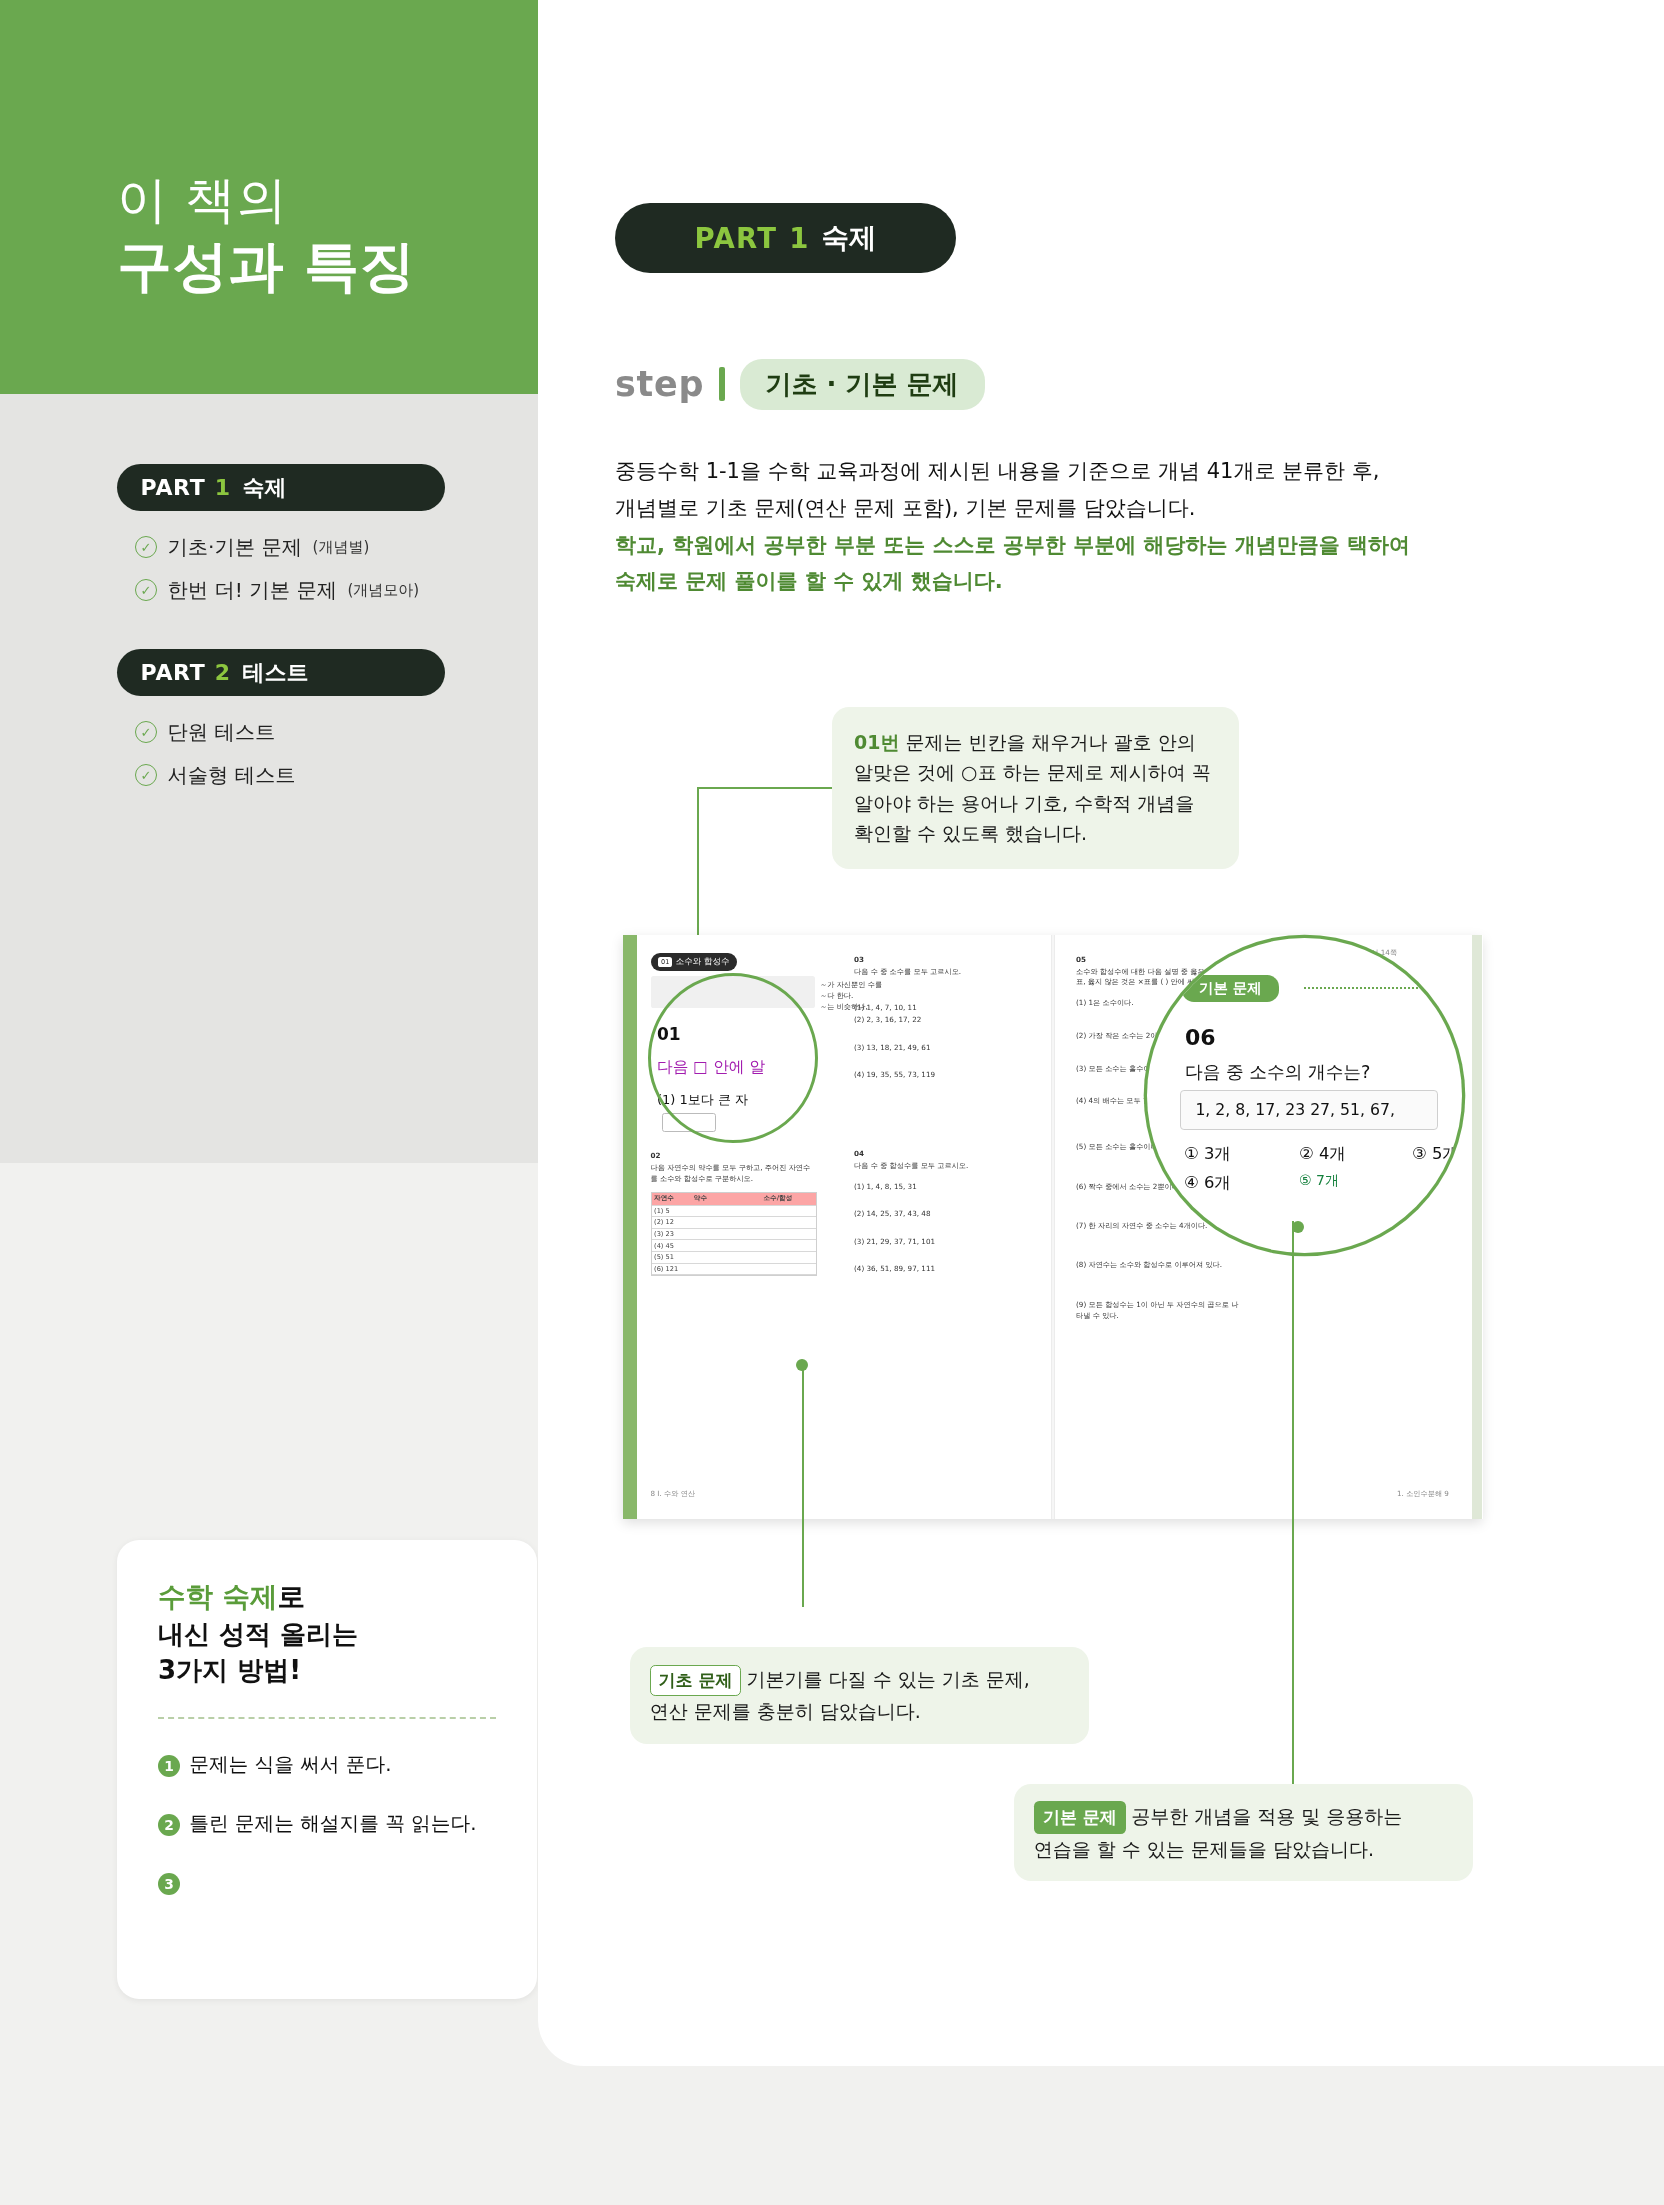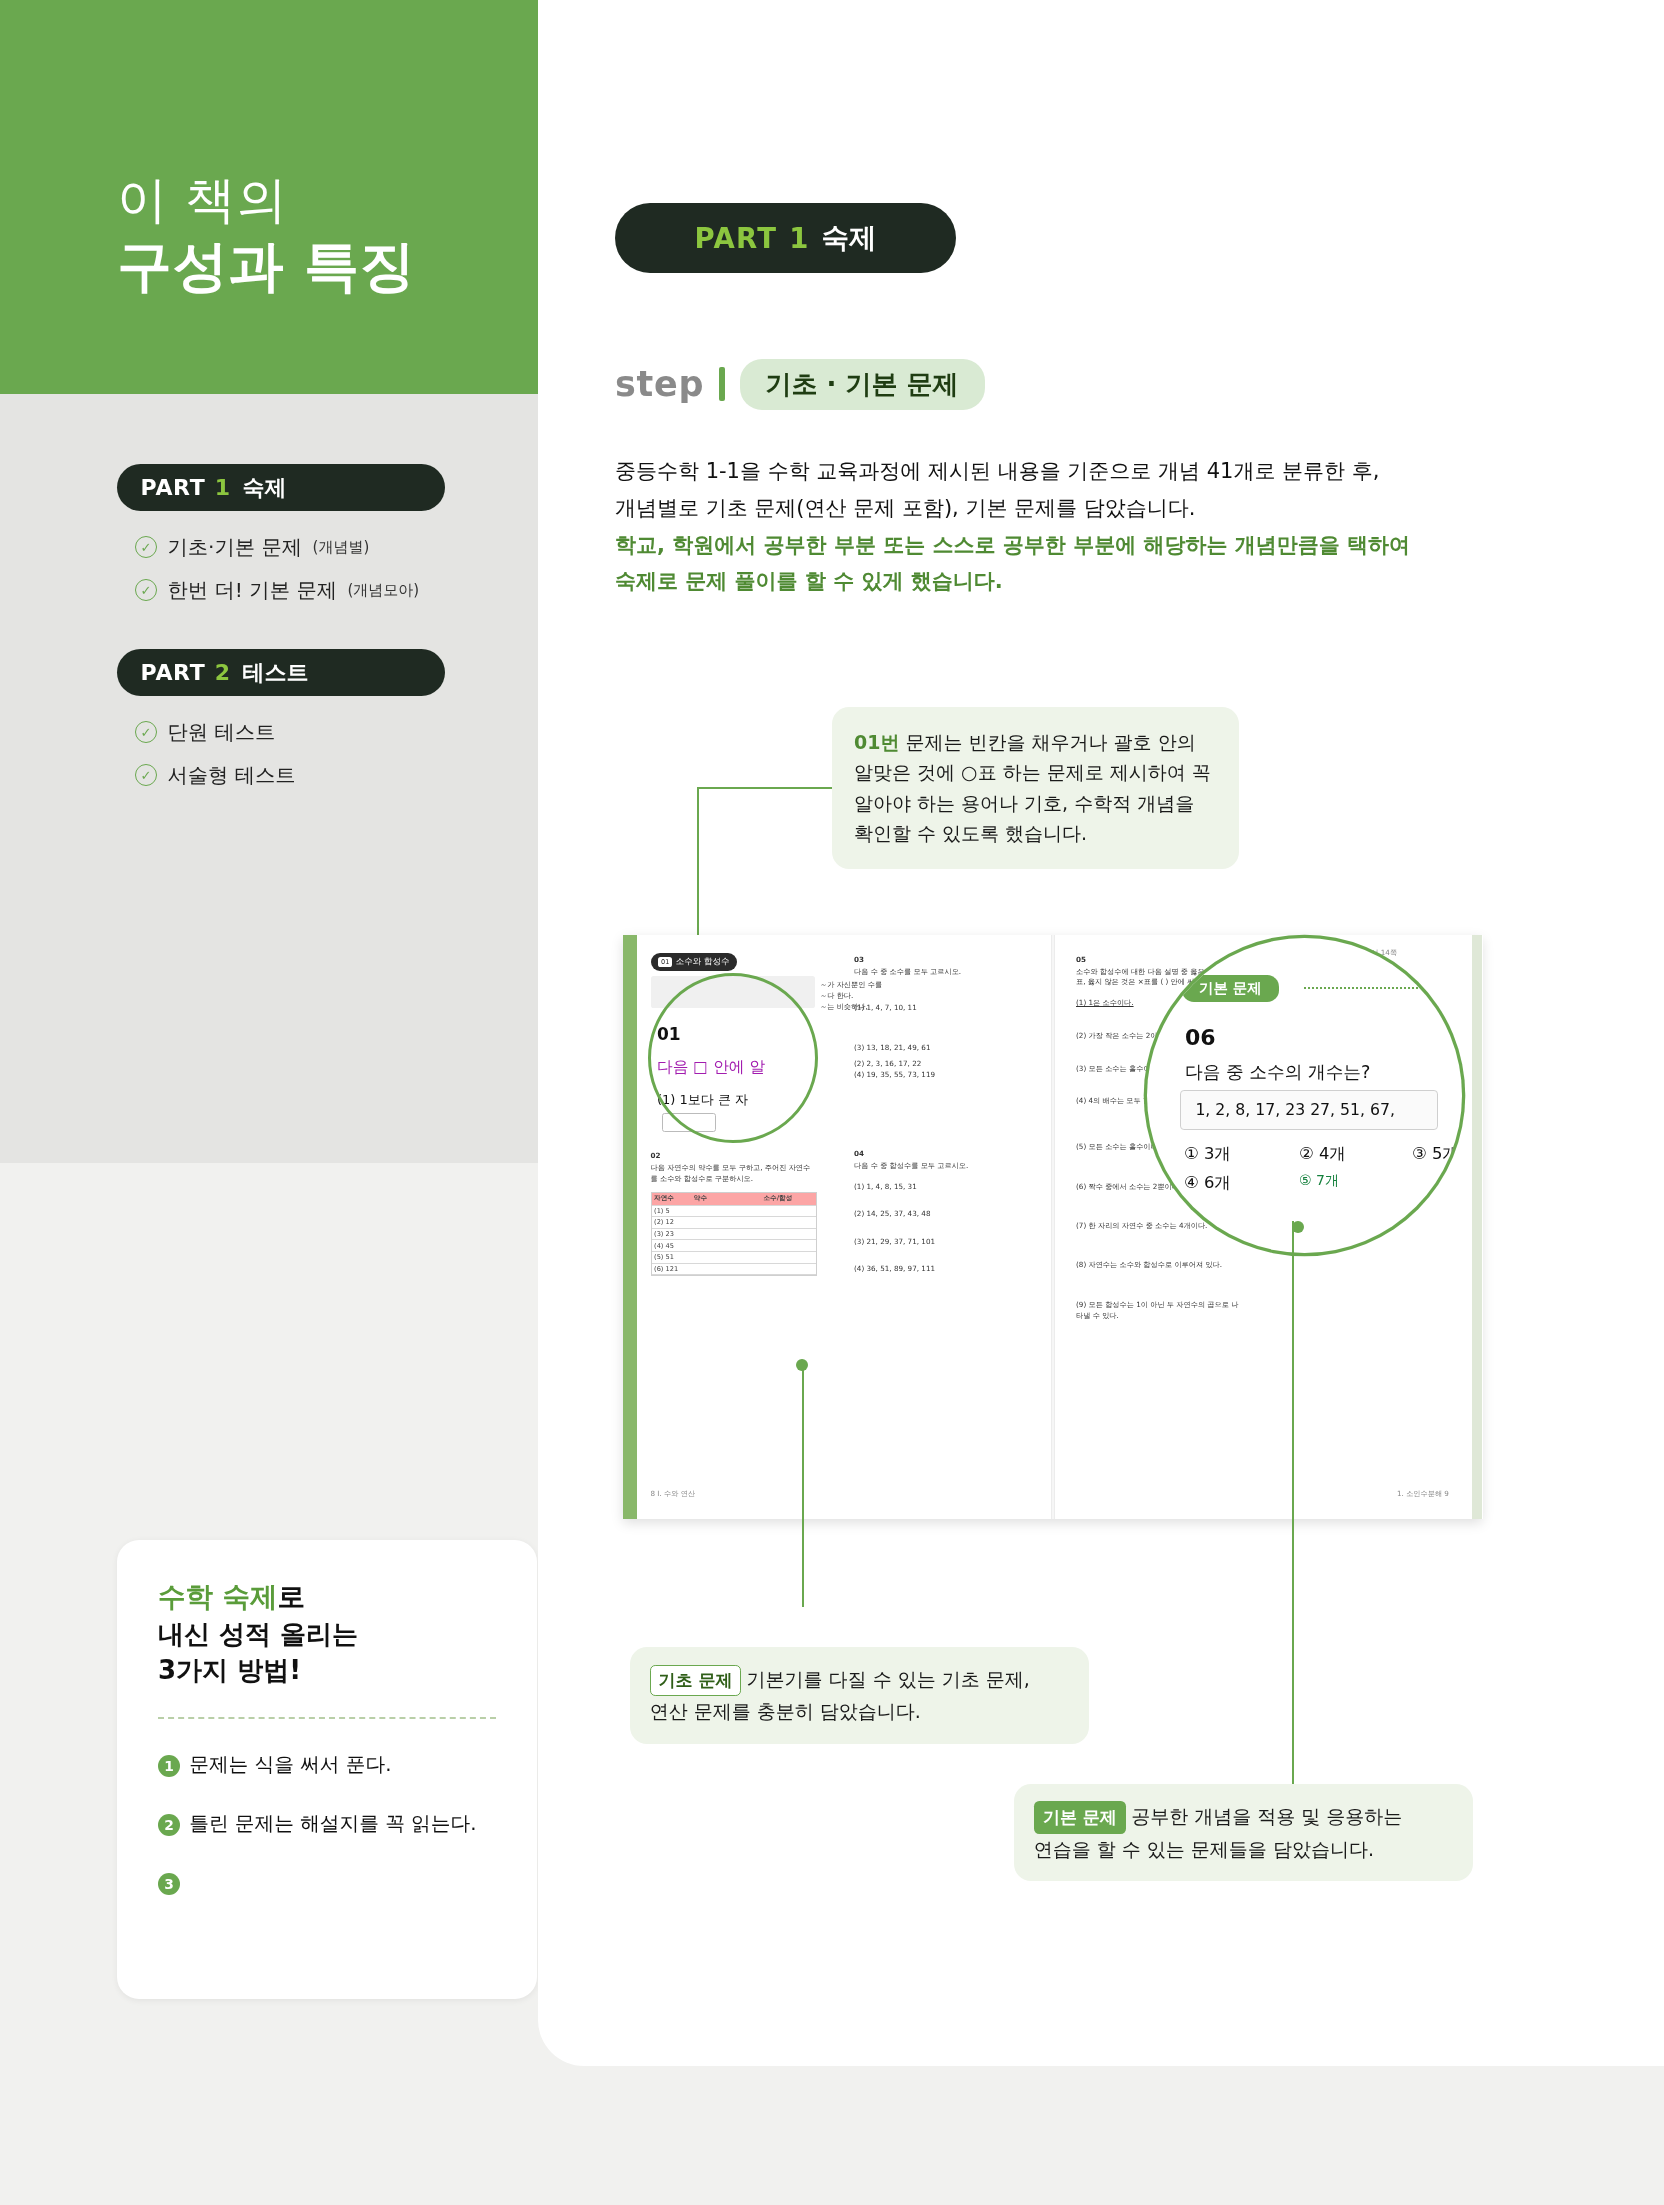--- a/index.html
+++ b/index.html
@@ -304,37 +304,37 @@
       <div>(2)  12</div>
       <div>(3)  23</div>
       <div>(4)  45</div>
       <div>(5)  51</div>
       <div>(6)  121</div>
     </div>
 
     <div class="mini mini-h" style="left:231px; top:19.7px;">03</div>
     <div class="mini" style="left:231px; top:31.5px; width:164px;">다음 수 중 소수를 모두 고르시오.</div>
     <div class="mini" style="left:231px; top:68px;">(1) 1, 4, 7, 10, 11</div>
-    <div class="mini" style="left:231px; top:80px;margin-top:44px;">(2) 2, 3, 16, 17, 22</div>
+    <div class="mini" style="left:231px; top:80px;">(2) 2, 3, 16, 17, 22</div>
     <div class="mini" style="left:231px; top:108px;">(3) 13, 18, 21, 49, 61</div>
     <div class="mini" style="left:231px; top:135px;">(4) 19, 35, 55, 73, 119</div>
 
     <div class="mini mini-h" style="left:231px; top:214px;">04</div>
     <div class="mini" style="left:231px; top:226px; width:164px;">다음 수 중 합성수를 모두 고르시오.</div>
     <div class="mini" style="left:231px; top:247px;">(1) 1, 4, 8, 15, 31</div>
     <div class="mini" style="left:231px; top:274px;">(2) 14, 25, 37, 43, 48</div>
     <div class="mini" style="left:231px; top:302px;">(3) 21, 29, 37, 71, 101</div>
     <div class="mini" style="left:231px; top:329px;">(4) 36, 51, 89, 97, 111</div>
 
     <div class="mini" style="left:27.5px; top:554px; color:#888;">8    I. 수와 연산</div>
 
     <div class="mini" style="left:715px; top:13px; color:#888;">정답 및 해설 14쪽</div>
     <div class="mini mini-h" style="left:453px; top:19.7px;">05</div>
     <div class="mini" style="left:453px; top:31.5px; width:161px;">소수와 합성수에 대한 다음 설명 중 옳은 것은 ○표, 옳지 않은 것은 ×표를 (   ) 안에 써넣으시오.</div>
-    <div class="mini" style="left:453px; top:63px;text-decoration:underline;">(1) 1은 소수이다.</div>
+    <div class="mini" style="left:453px; top:63px;">(1) 1은 소수이다.</div>
     <div class="mini" style="left:453px; top:96px;">(2) 가장 작은 소수는 2이다.</div>
     <div class="mini" style="left:453px; top:129px;">(3) 모든 소수는 홀수이다.</div>
     <div class="mini" style="left:453px; top:161px;">(4) 4의 배수는 모두 합성수이다.</div>
     <div class="mini" style="left:453px; top:207px;">(5) 모든 소수는 홀수이다.</div>
     <div class="mini" style="left:453px; top:247px;">(6) 짝수 중에서 소수는 2뿐이다.</div>
     <div class="mini" style="left:453px; top:286px;">(7) 한 자리의 자연수 중 소수는 4개이다.</div>
     <div class="mini" style="left:453px; top:325px;">(8) 자연수는 소수와 합성수로 이루어져 있다.</div>
     <div class="mini" style="left:453px; top:365px; width:164px;">(9) 모든 합성수는 1이 아닌 두 자연수의 곱으로 나타낼 수 있다.</div>
 
     <div class="mini mini-h" style="left:643px; top:214px;">08</div>

